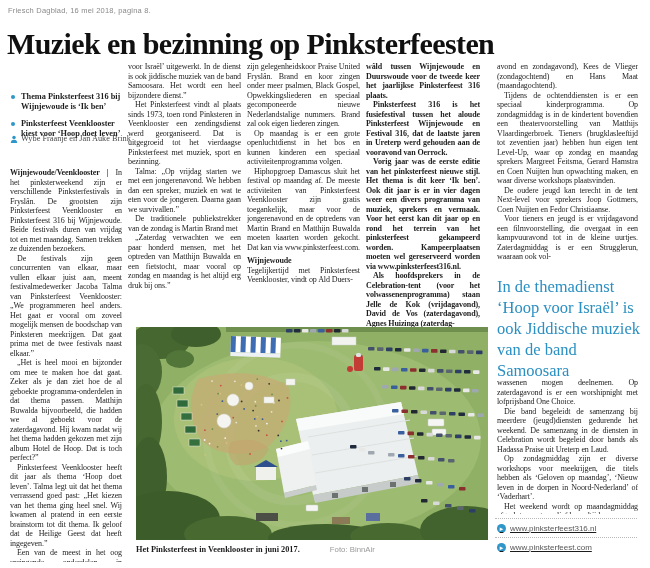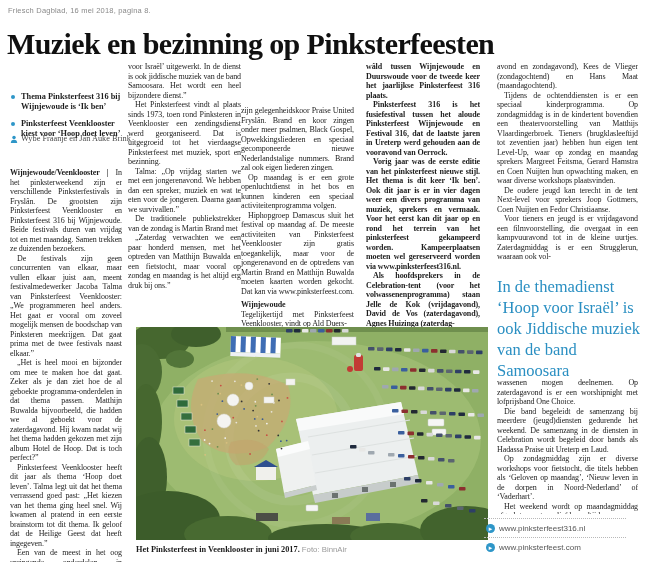--- a/index.html
+++ b/index.html
@@ -26,40 +26,40 @@
   .col { position:absolute; font-size:8px; line-height:9.5px; text-align:justify;
          letter-spacing:-0.1px; overflow:hidden; color:#1d1d1d; }
   .col p { margin:0; }
   .col p + p { text-indent:7px; }
   .dateline { font-weight:bold; }
   .subhead { margin:4px 0 0 0; font-size:8px; font-weight:bold; line-height:9.5px; }
   .subhead + p { text-indent:0; }
 
   #col1 { left:10px;  top:168px; width:112px; height:394px; }
   #col2 { left:128px; top:62px;  width:113px; height:265px; }
-  #col3 { left:241px; top:62px;  width:113px; height:265px;margin-top:44px; }
+  #col3 { left:247px; top:62px;  width:113px; height:265px; }
   #col4 { left:366px; top:62px;  width:114px; height:265px;font-weight:bold; }
   #col5a{ left:497px; top:62px;  width:141px; height:202px; }
   #col5b{ left:497px; top:378px; width:141px; height:136px; }
 
   .pull-quote { position:absolute; left:497px; top:276px; width:147px;
                 font-size:16.5px; line-height:1.28; color:#2a8fc2;
                 font-family:"Liberation Serif", serif; }
 
   .photo-wrap { position:absolute; left:136px; top:327px; width:352px; height:213px;
                 overflow:hidden; background:#8fb065; }
   .photo-wrap svg { display:block; }
 
   .caption { position:absolute; left:136px; top:545px; width:380px;
              font-size:8.3px; line-height:1.2; }
   .caption .cap-bold { font-weight:bold; color:#1d1d1d; }
-  .caption .cap-credit { color:#9a9a9a; font-family:"Liberation Sans", sans-serif; font-size:7.8px; }
-
-  .links { position:absolute; left:484px; top:517px; width:142px;
-           font-family:"Liberation Sans", sans-serif; }
+  .caption .cap-credit { color:#9a9a9a; font-family:"Liberation Sans", sans-serif; font-size:7.8px;margin-left:28px; }
+
+  .links { position:absolute; left:495px; top:517px; width:142px;
+           font-family:"Liberation Sans", sans-serif;text-decoration:underline; }
   .dotted { border-top:1px dotted #b8b8b8; height:0; margin:1px 0; }
   .link-row { display:flex; align-items:center; gap:4px; padding:4px 0 3px 2px;
               font-size:8px; color:#555; cursor:pointer; }
   .link-icon { width:9px; height:9px; border-radius:50%; background:#2e96c8; color:#fff;
                display:flex; align-items:center; justify-content:center;
                font-size:7px; line-height:1; flex:0 0 9px; }
 </style>
 </head>
 <body>
 
@@ -124,21 +124,21 @@
     <p>Tijdens de ochtenddiensten is er een speciaal kinderprogramma. Op zondagmiddag is in de kindertent bovendien een theatervoorstelling van Matthijs Vlaardingerbroek. Tieners (brugklasleeftijd tot zeventien jaar) hebben hun eigen tent Level-Up, waar op zondag en maandag sprekers Margreet Feitsma, Gerard Hamstra en Coen Nuijten hun opwachting maken, en waar diverse workshops plaatsvinden.</p>
     <p>De oudere jeugd kan terecht in de tent Next-level voor sprekers Joop Gottmers, Coen Nuijten en Fedor Christiaanse.</p>
     <p>Voor tieners en jeugd is er vrijdagavond een filmvoorstelling, die overgaat in een kampvuuravond tot in de kleine uurtjes. Zaterdagmiddag is er een Strugglerun, waaraan ook vol-</p>
   </div>
 
   <div class="pull-quote">In de themadienst ‘Hoop voor Israël’ is ook Jiddische muziek van de band Samoosara</div>
 
   <div class="col" id="col5b">
     <p>wassenen mogen deelnemen. Op zaterdagavond is er een worshipnight met lofprijsband One Choice.</p>
     <p>Die band begeleidt de samenzang bij meerdere (jeugd)diensten gedurende het weekend. De samenzang in de diensten in Celebration wordt begeleid door bands als Hadassa Praise uit Ureterp en Laud.</p>
-    <p>Op zondagmiddag zijn er diverse workshops voor fietstocht, die titels hebben als ‘Geloven op maandag’, ‘Nieuw leven in de dorpen in Noord-Nederland’ of ‘Vaderhart’.</p>
+    <p>Op zondagmiddag zijn er diverse workshops voor meekrijgen, die titels hebben als ‘Geloven op maandag’, ‘Nieuw leven in de dorpen in Noord-Nederland’ of ‘Vaderhart’.</p>
     <p>Het weekend wordt op maandagmiddag afgesloten met een liefdemaaltijd.</p>
   </div>
 
   <div class="photo-wrap">
     <svg width="352" height="213" viewBox="0 0 352 213">
 
       <rect width="352" height="213" fill="#8fb065"></rect>
       <ellipse cx="180" cy="112" rx="165" ry="98" fill="#a3c076" opacity="0.7"></ellipse>
       <ellipse cx="120" cy="92" rx="82" ry="62" fill="#b3c77d" opacity="0.5"></ellipse>
       <circle cx="155" cy="112" r="62" fill="none" stroke="#ffffff" opacity="0.07" stroke-width="9"></circle>

